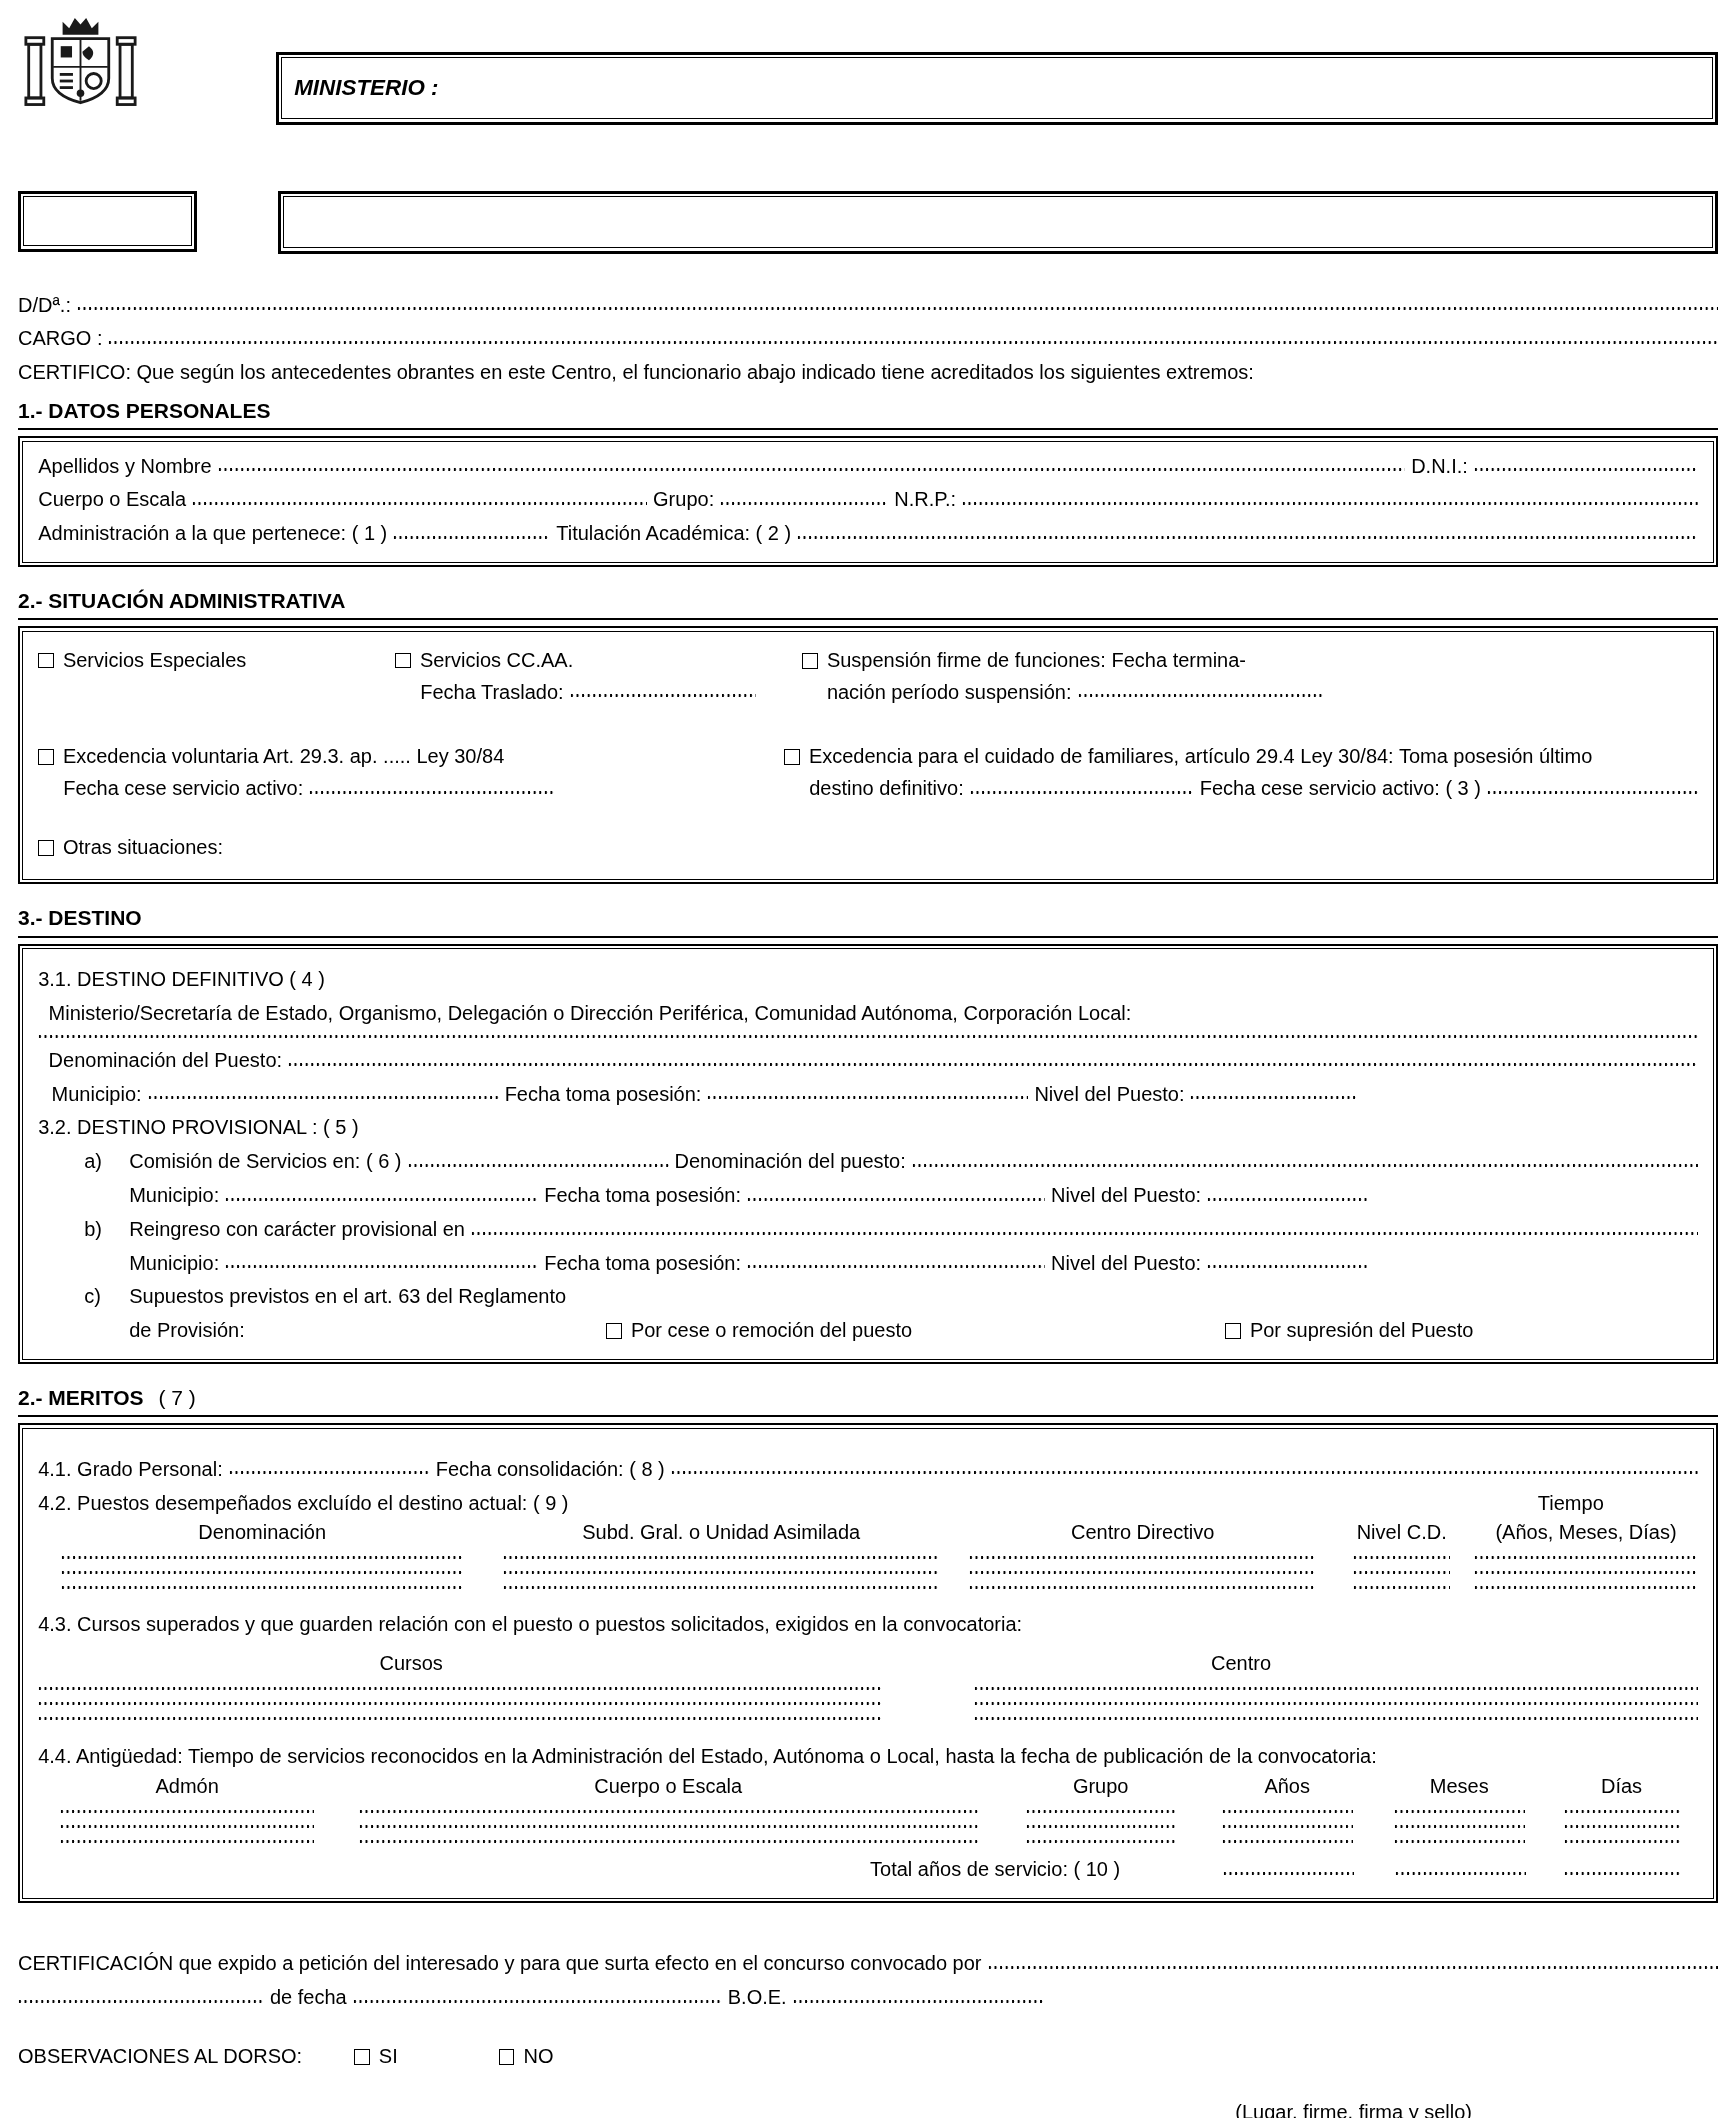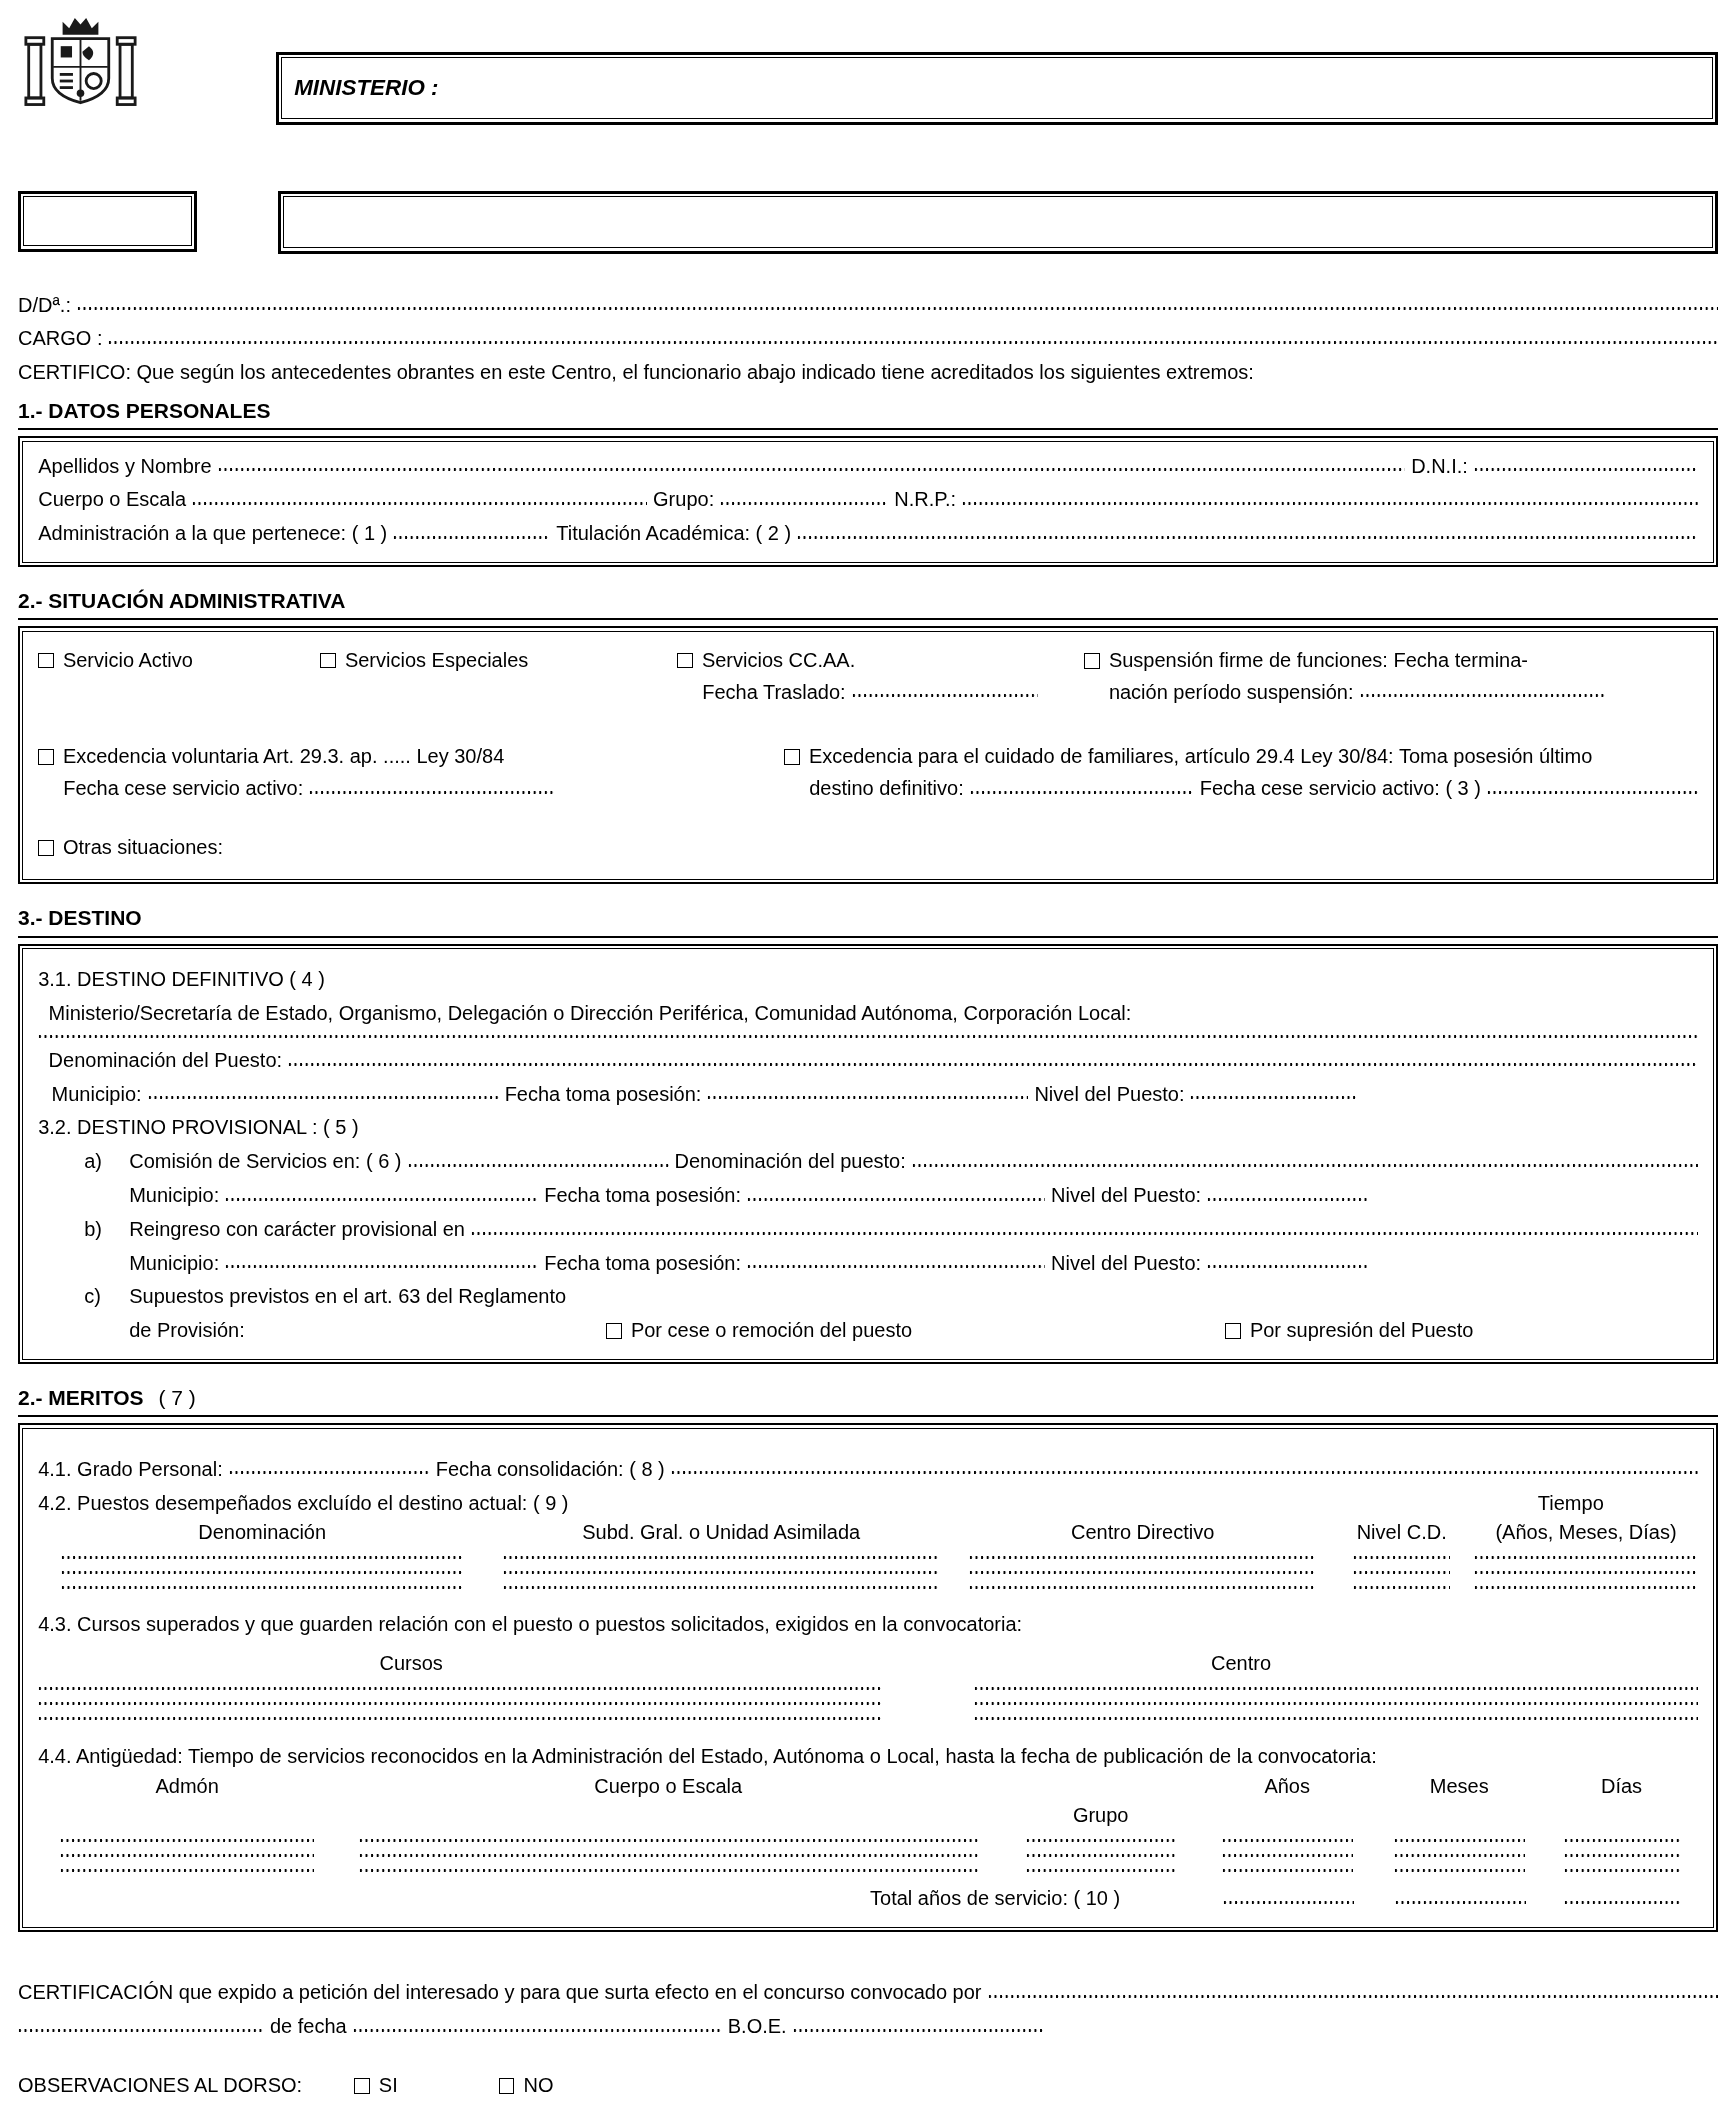--- a/index.html
+++ b/index.html
@@ -142,24 +142,20 @@
         <span class="dots grow ml"></span>
       </div>
     </div>
   </div>
 
   <div class="sec-title">2.-  SITUACIÓN ADMINISTRATIVA</div>
   <div class="sbox">
     <div class="sbox-inner" style="padding-top:16.4px; padding-bottom:18px;">
 
       <div style="display:flex;">
-        <div style="width:282px; display:flex; align-items:baseline;">
-          <span class="cb"></span>
-          <span>Servicio Activo</span>
-        </div>
         <div style="width:357px; display:flex; align-items:baseline;">
           <span class="cb"></span>
           <span>Servicios Especiales</span>
         </div>
         <div style="width:407px;">
           <div style="display:flex; align-items:baseline;">
             <span class="cb"></span>
             <span>Servicios CC.AA.</span>
           </div>
           <div style="display:flex; align-items:baseline; margin-left:25px; margin-top:6px;">
@@ -397,21 +393,21 @@
           <span class="dots" style="width:724px; margin-left:93px;"></span>
         </div>
       </div>
 
       <div class="line" style="margin-top:22.4px;">
         <span>4.4. Antigüedad: Tiempo de servicios reconocidos en la Administración del Estado, Autónoma o Local, hasta la fecha de publicación de la convocatoria:</span>
       </div>
       <div style="display:flex; margin-top:4.5px;">
         <div class="hcell" style="width:298px;"><span>Admón</span></div>
         <div class="hcell" style="width:664px;"><span>Cuerpo o Escala</span></div>
-        <div class="hcell" style="width:201px;margin-top:29px;"><span>Grupo</span></div>
+        <div class="hcell" style="width:201px;"><span>Grupo</span></div>
         <div class="hcell" style="width:172px;"><span>Años</span></div>
         <div class="hcell" style="width:172px;"><span>Meses</span></div>
         <div class="hcell" style="flex:1;"><span>Días</span></div>
       </div>
       <div>
         <div class="drow">
           <div class="dcol" style="width:298px;">
               <span class="dots" style="width:254px;"></span>
             </div>
           <div class="dcol" style="width:664px;">

